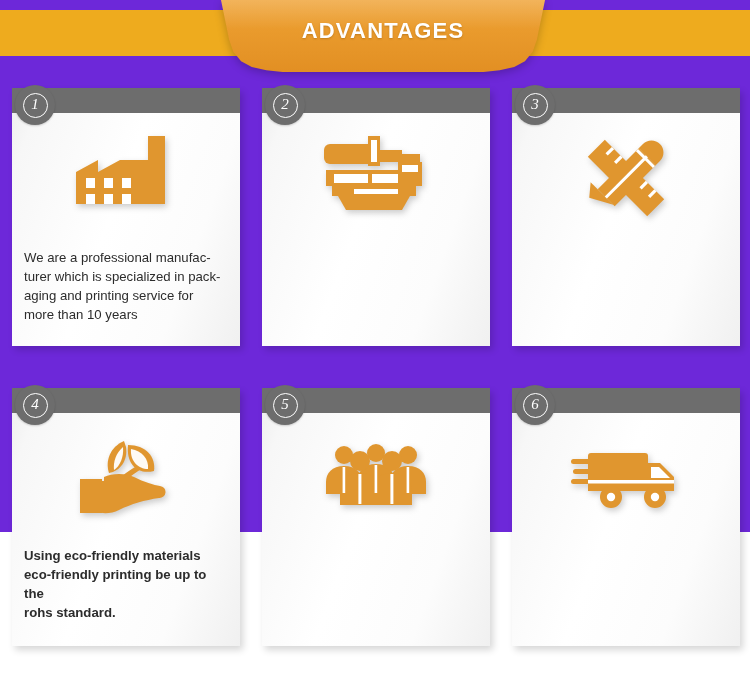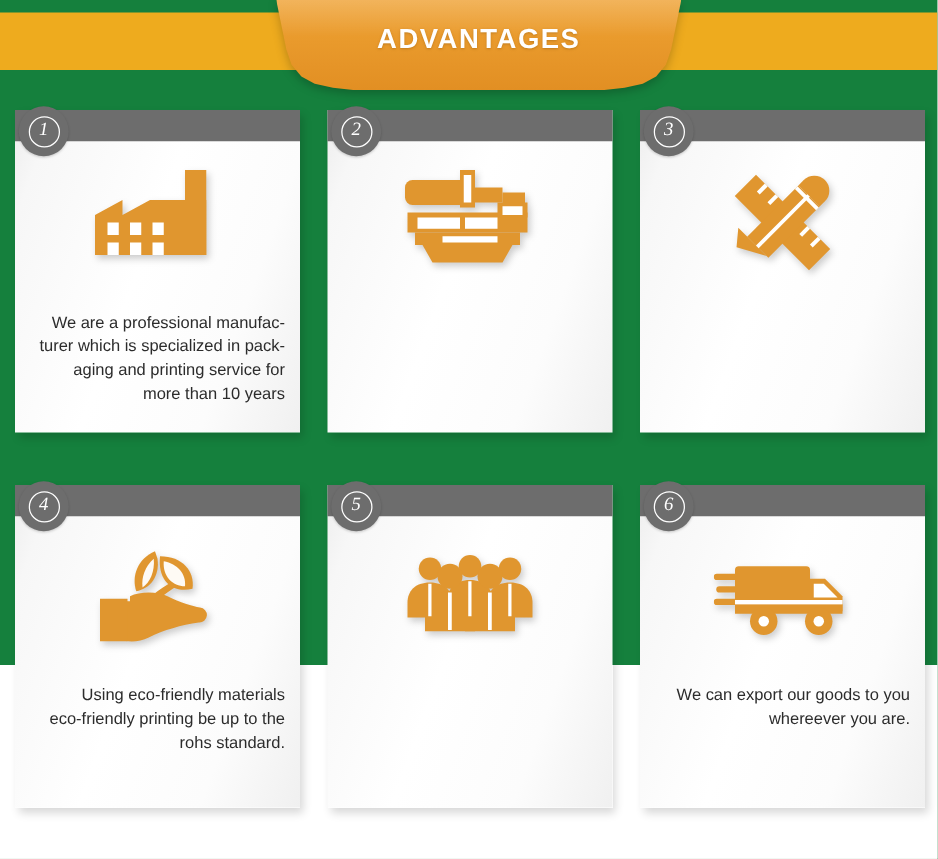--- a/index.html
+++ b/index.html
@@ -9,21 +9,21 @@
     height: 687px;
     background: #ffffff;
     font-family: "Liberation Sans", sans-serif;
     overflow: hidden;
   }
 
   .page {
     position: relative;
     width: 750px;
     height: 532px;
-    background: #15803d;
+    background: #6d28d9;
   }
 
   
   .banner {
     position: absolute;
     left: 0;
     top: 0;
     width: 750px;
     height: 80px;
   }
@@ -165,30 +165,30 @@
 
   .icon-area svg {
     filter: drop-shadow(2px 3px 3px rgba(0,0,0,0.20));
   }
 
   .card-text {
     position: absolute;
     left: 12px;
     top: 160px;
     width: 204px;
-    text-align: right;
+    text-align: left;
     color: #2c2c2c;
     font-size: 13.2px;
     line-height: 19px;
     font-family: "Liberation Sans", sans-serif;
     white-space: pre-line;
   }
 
   
-  .cell.row2 .card-text { top: 158px; }
+  .cell.row2 .card-text { top: 158px; font-weight: bold; }
 </style>
 </head>
 <body>
 
 <div class="page">
 
   <div class="banner">
     <div class="banner-bar"></div>
     <div class="banner-plate-wrap">
       <div class="banner-plate">
@@ -384,19 +384,17 @@
               <circle cx="84" cy="54" r="11"></circle>
             </g>
             <g fill="#ffffff">
               <rect x="17" y="37" width="86" height="3.5"></rect>
               <path d="M80 24 h8 l11 11 h-19 z"></path>
               <circle cx="40" cy="54" r="4.2"></circle>
               <circle cx="84" cy="54" r="4.2"></circle>
             </g>
           </svg>
         </div>
-        <div class="card-text">We can export our goods to you
-whereever you are.</div>
       </div>
     </div>
 
   </div>
 </div>
 
 </body></html>

